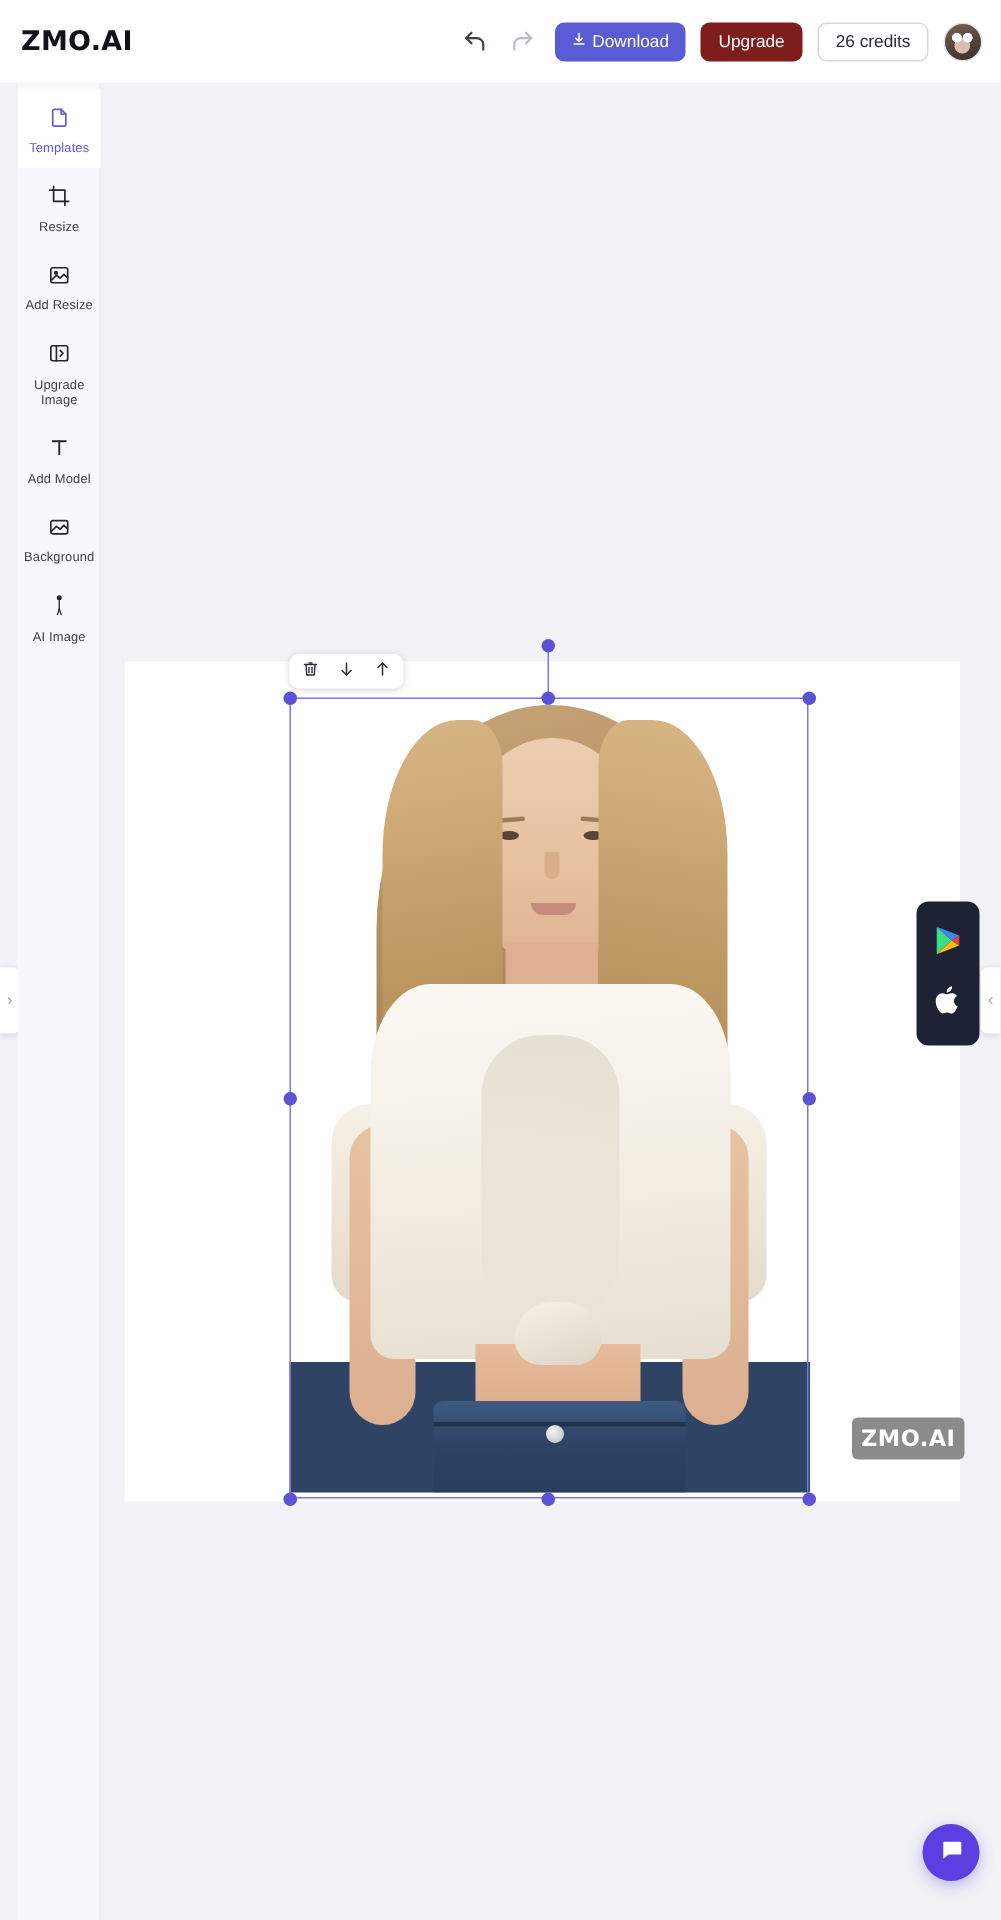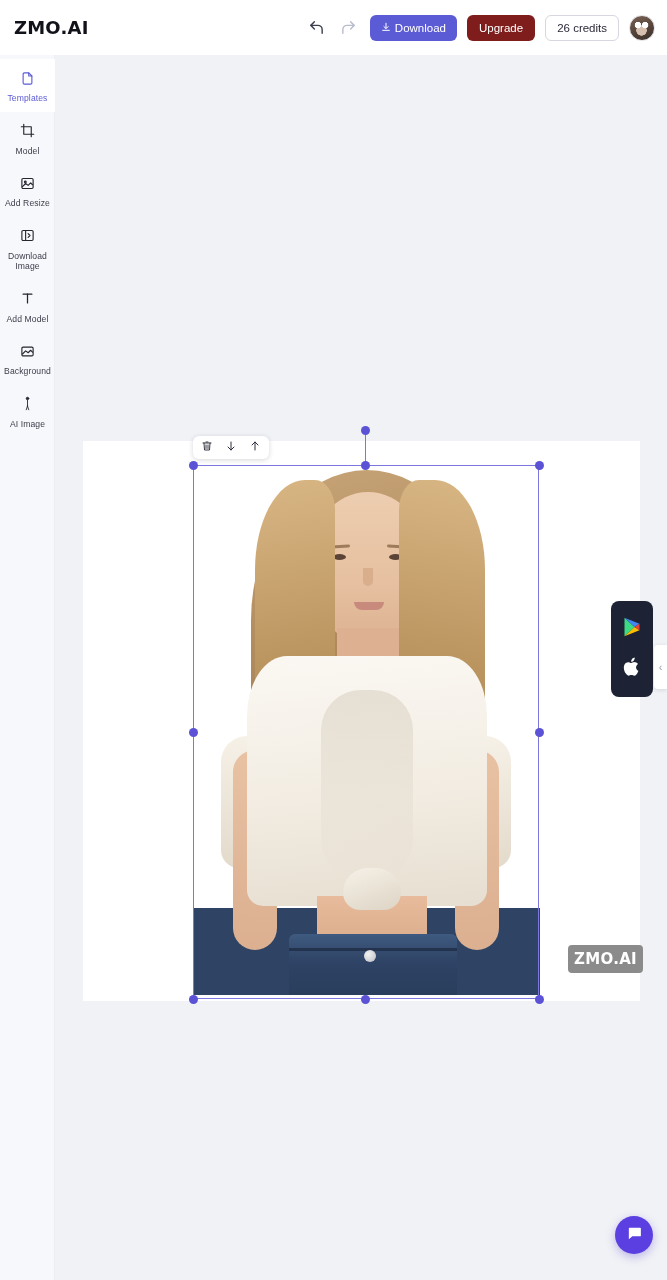--- a/index.html
+++ b/index.html
@@ -66,21 +66,21 @@
       radial-gradient(circle at 33% 39%, #2b2320 0 1.6px, transparent 2px),
       radial-gradient(circle at 63% 39%, #2b2320 0 1.6px, transparent 2px),
       radial-gradient(circle at 48% 60%, #d6bfae 0 5px, transparent 5.5px),
       linear-gradient(160deg, #7b6354 0%, #55433a 55%, #3c2f28 100%);
     border: 1px solid #e2e3ea;
     cursor: pointer; overflow: hidden; flex: none;
   }
 
   
   .sidebar {
-    position: absolute; top: 55px; left: 0;
+    position: absolute; top: 55px; left: 12px;
     width: 55px; height: 1225px;
     background: #f7f8fb;
     border-right: 1px solid #eceef4;
     padding-top: 4px;
     z-index: 30;
   }
   .side-item {
     position: relative;
     width: 55px; min-height: 40px;
     padding: 9px 2px 8px;
@@ -383,21 +383,21 @@
     </div>
 
 
     <div class="side-item">
       <span class="side-ico">
         <svg width="15" height="15" viewBox="0 0 24 24" fill="none" stroke="#23252f" stroke-width="1.8" stroke-linecap="round" stroke-linejoin="round">
           <path d="M6 2v16h16"></path>
             <path d="M2 6h16v16"></path>
         </svg>
       </span>
-      <span class="side-label">Model</span>
+      <span class="side-label">Resize</span>
     </div>
 
     <div class="side-item">
       <span class="side-ico">
         <svg width="15" height="15" viewBox="0 0 24 24" fill="none" stroke="#23252f" stroke-width="1.8" stroke-linecap="round" stroke-linejoin="round">
           <rect x="3" y="4" width="18" height="16" rx="2"></rect>
           <circle cx="8.5" cy="9.5" r="1.4"></circle>
           <polyline points="4 17 9 12 13 15 17 11 20 14"></polyline>
         </svg>
       </span>
@@ -405,21 +405,21 @@
     </div>
 
     <div class="side-item">
       <span class="side-ico">
         <svg width="15" height="15" viewBox="0 0 24 24" fill="none" stroke="#23252f" stroke-width="1.8" stroke-linecap="round" stroke-linejoin="round">
           <rect x="3" y="4" width="18" height="16" rx="2"></rect>
           <path d="M9 4v16"></path>
             <path d="M13 9l3 3-3 3"></path>
         </svg>
       </span>
-      <span class="side-label">Download Image</span>
+      <span class="side-label">Upgrade Image</span>
     </div>
 
     <div class="side-item">
       <span class="side-ico">
         <svg width="15" height="15" viewBox="0 0 24 24" fill="none" stroke="#23252f" stroke-width="2" stroke-linecap="round" stroke-linejoin="round">
           <path d="M5 5h14"></path>
             <path d="M12 5v14"></path>
         </svg>
       </span>
       <span class="side-label">Add Model</span>

